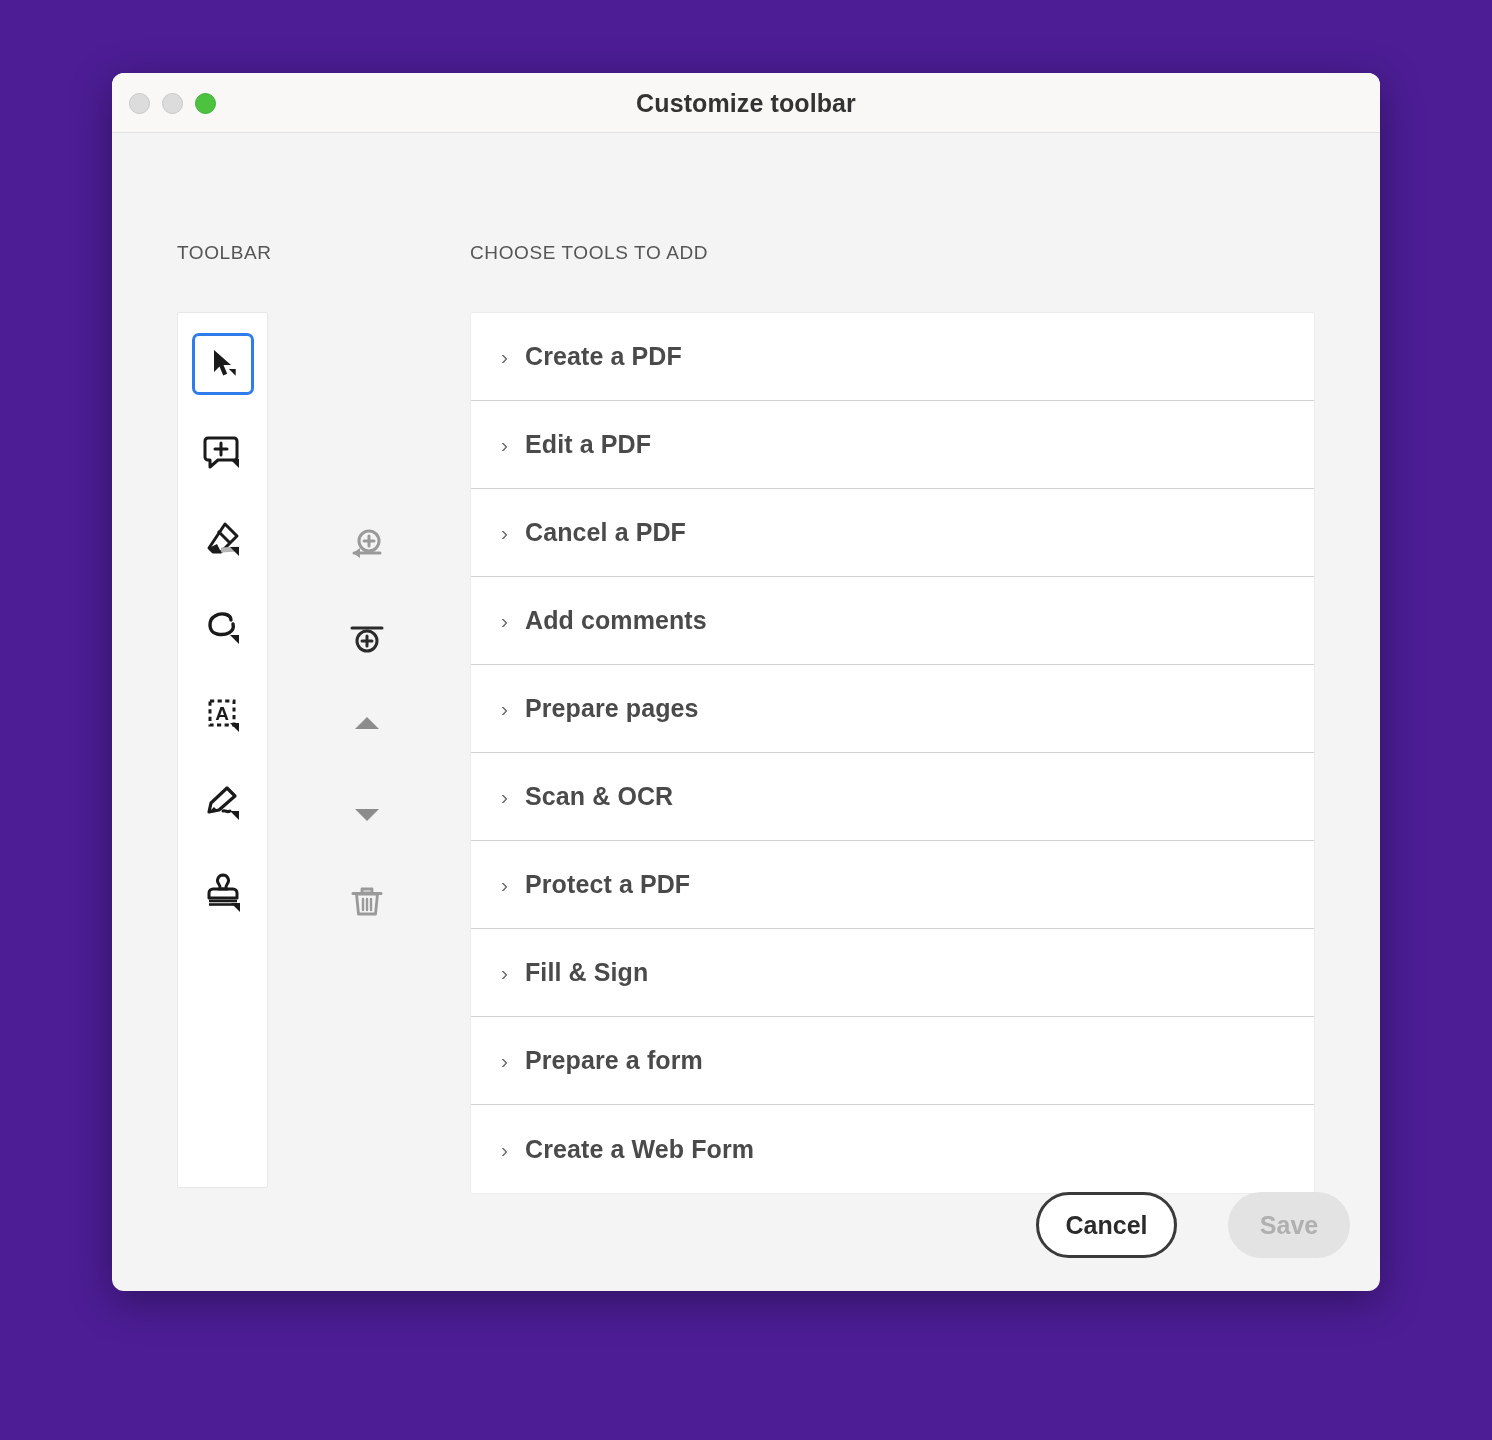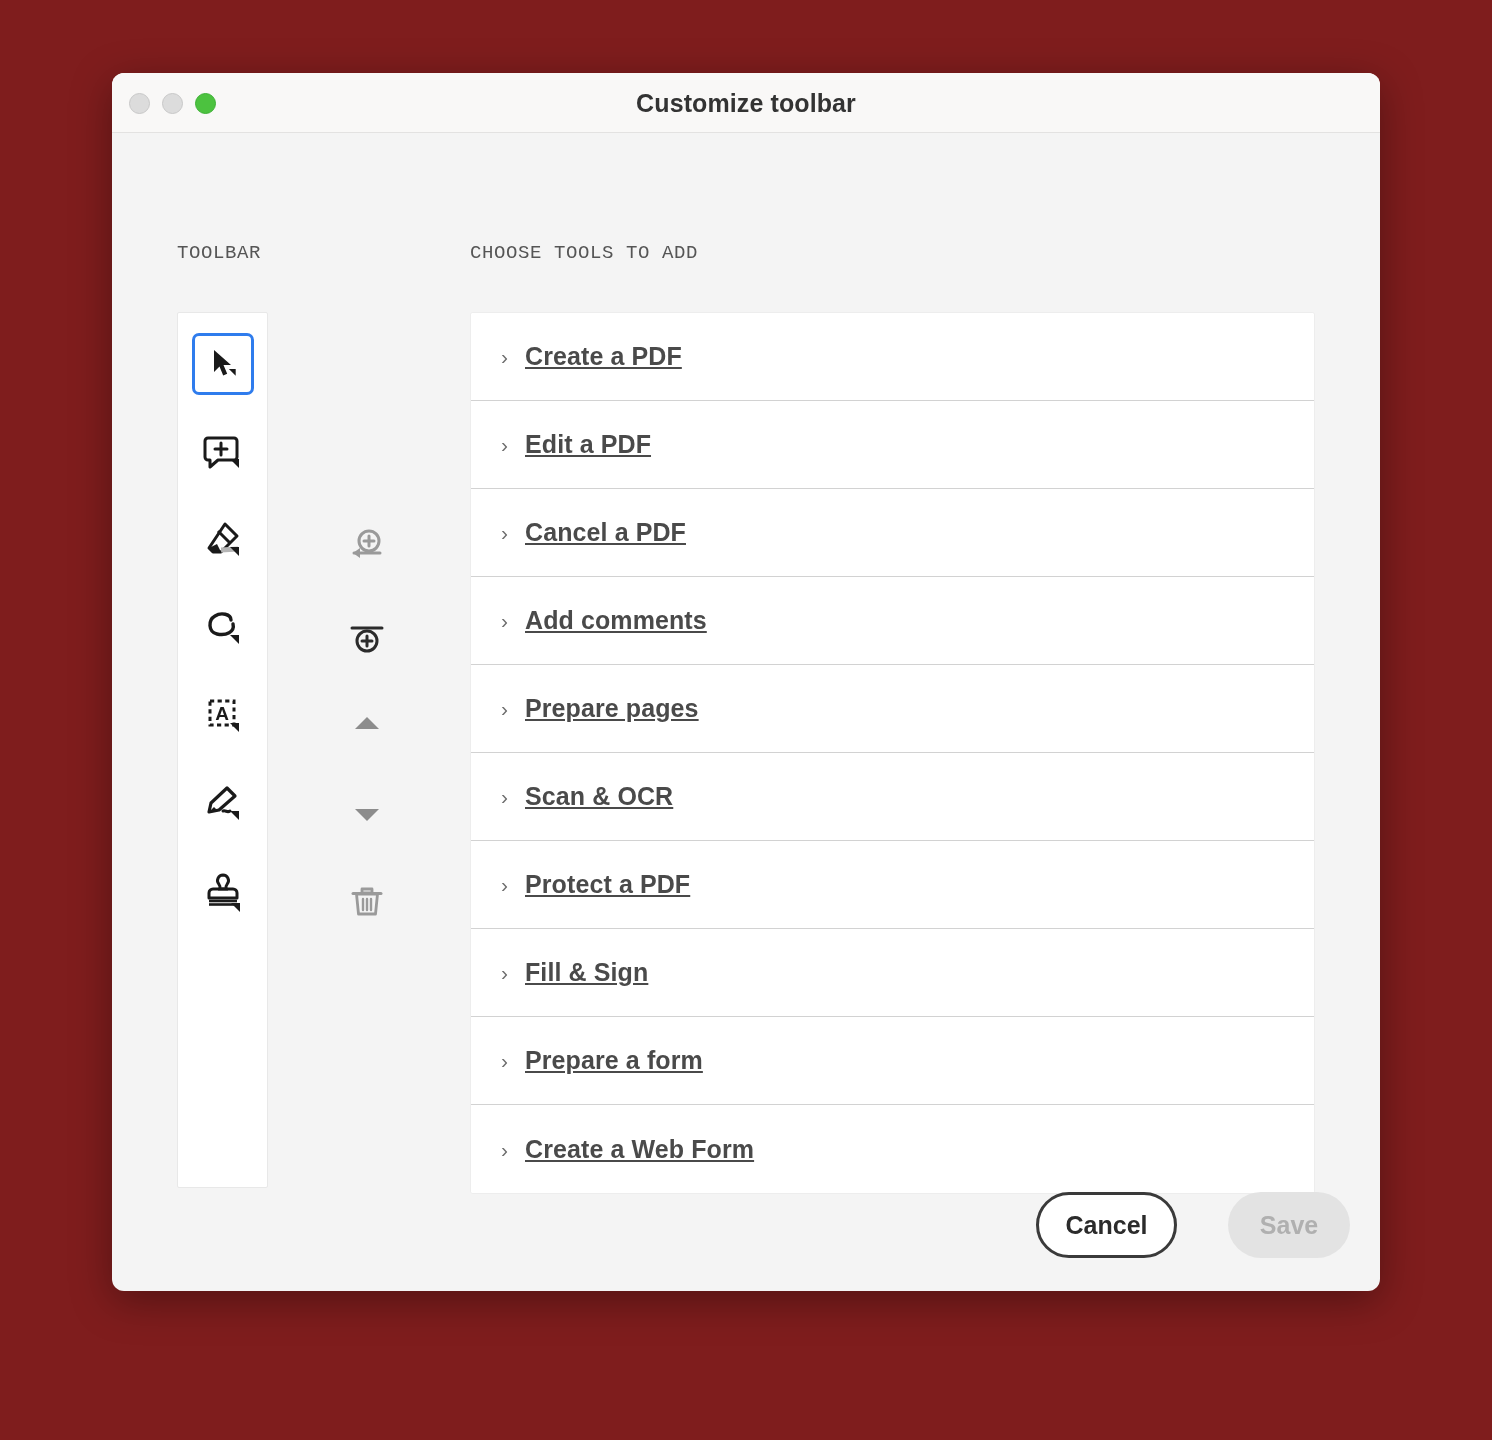--- a/index.html
+++ b/index.html
@@ -10,21 +10,21 @@
     width: 1492px;
     height: 1440px;
     overflow: hidden;
     font-family: "Liberation Sans", sans-serif;
   }
 
   #root {
     position: relative;
     width: 1492px;
     height: 1440px;
-    background: #7f1d1d;
+    background: #4c1d95;
   }
 
   
   .window {
     position: absolute;
     left: 112px;
     top: 73px;
     width: 1268px;
     height: 1218px;
     background: #f4f4f4;
@@ -80,21 +80,20 @@
     position: relative;
     height: 1157px;
   }
 
   .section-label {
     position: absolute;
     font-size: 19px;
     color: #555555;
     letter-spacing: 0.6px;
     white-space: nowrap;
-    font-family: Liberation Mono, monospace;
   }
   .section-label.toolbar-label { left: 65px; top: 109px; }
   .section-label.choose-label  { left: 358px; top: 109px; }
 
   
   .toolbar-strip {
     position: absolute;
     left: 65px;
     top: 179px;
     width: 91px;
@@ -179,21 +178,20 @@
     width: 24px;
     flex: none;
     line-height: 1;
     font-weight: 400;
   }
   .row-label {
     font-size: 25px;
     font-weight: bold;
     color: #4a4a4a;
     letter-spacing: 0.1px;
-    text-decoration: underline;
   }
 
   
   .footer {
     position: absolute;
     right: 30px;
     bottom: 32px;
     display: flex;
     align-items: center;
     gap: 51px;

